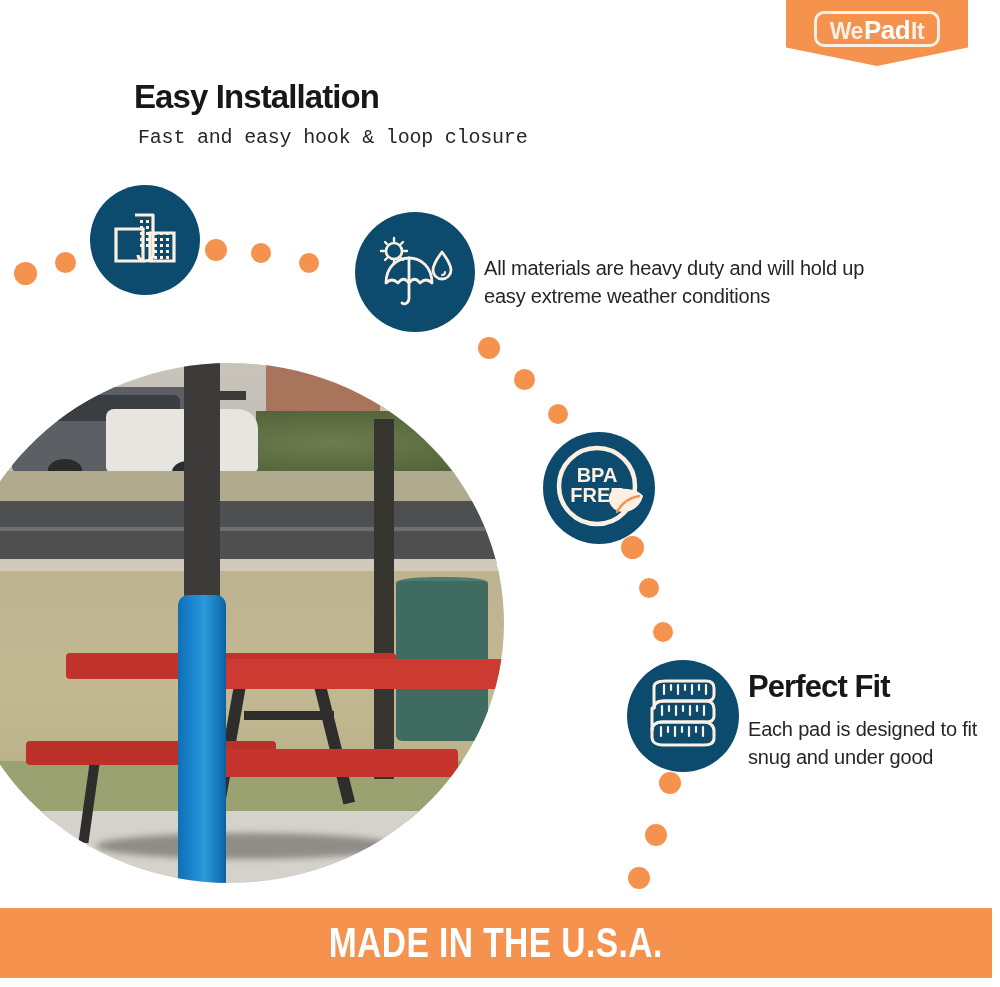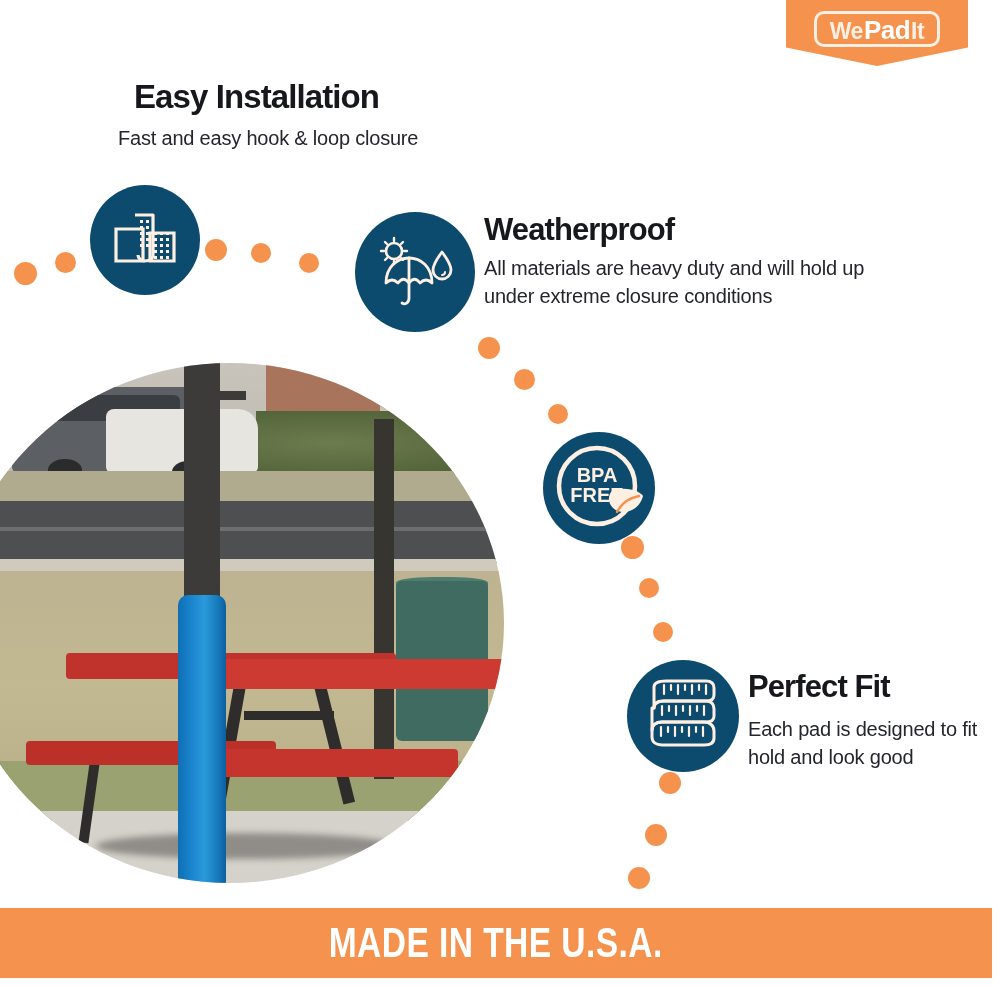--- a/index.html
+++ b/index.html
@@ -69,21 +69,21 @@
   .feature-desc {
     position: absolute;
     font-size: 20px;
     font-weight: 400;
     color: #24262b;
     line-height: 1.42;
     letter-spacing: -0.2px;
   }
 
   #title-easy       { left: 134px; top: 80px;  font-size: 33px; }
-  #desc-easy        { left: 118px; top: 124px; width: 420px; }
+  #desc-easy        { left: 138px; top: 124px; width: 420px; font-family: Liberation Mono, monospace; }
 
   #title-weather    { left: 484px; top: 214px; }
   #desc-weather     { left: 484px; top: 254px; width: 420px; }
 
   #title-phthalate  { left: 672px; top: 437px; }
   #desc-phthalate   { left: 672px; top: 481px; width: 270px; }
 
   #title-fit        { left: 748px; top: 671px; }
   #desc-fit         { left: 748px; top: 715px; width: 232px; }
 
@@ -234,22 +234,21 @@
             <rect x="47" y="45" width="3" height="3"></rect>
             <rect x="53" y="45" width="3" height="3"></rect>
           <rect x="41" y="21" width="3" height="3"></rect>
             <rect x="47" y="21" width="3" height="3"></rect>
             <rect x="53" y="21" width="3" height="3"></rect>
         </g>
       </svg>
     </span>
   </div>
 
-  <div class="feature-title" id="title-weather">Weatherproof</div>
-  <div class="feature-desc" id="desc-weather">All materials are heavy duty and will hold up under extreme closure conditions</div>
+  <div class="feature-desc" id="desc-weather">All materials are heavy duty and will hold up easy extreme weather conditions</div>
 
   <div class="icon-circle" id="circle-weather">
     <span>
       <svg width="78" height="72" viewBox="0 0 78 72" fill="none">
         <circle cx="18" cy="15" r="8" stroke="#FDF0E2" stroke-width="2.6" fill="none"></circle>
         <g stroke="#FDF0E2" stroke-width="2.4" stroke-linecap="round">
           <line x1="18" y1="2" x2="18" y2="5"></line>
           <line x1="18" y1="25" x2="18" y2="28"></line>
           <line x1="5" y1="15" x2="8" y2="15"></line>
           <line x1="28" y1="15" x2="31" y2="15"></line>
@@ -275,21 +274,21 @@
         <path d="M88 56 C78 58 70 64 66 72" stroke="#F5924E" stroke-width="2.4" fill="none" stroke-linecap="round"></path>
       </svg>
       <span style="position:absolute;left:14px;top:26px;width:64px;text-align:center;color:#FDF0E2;font-weight:800;font-size:20px;line-height:0.98;letter-spacing:0px;">
         <span>BPA</span><br>
         <span>FREE</span>
       </span>
     </span>
   </div>
 
   <div class="feature-title" id="title-fit">Perfect Fit</div>
-  <div class="feature-desc" id="desc-fit">Each pad is designed to fit hold and look good</div>
+  <div class="feature-desc" id="desc-fit">Each pad is designed to fit snug and under good</div>
 
   <div class="icon-circle" id="circle-fit">
     <span>
       <svg width="82" height="82" viewBox="0 0 82 82" fill="none">
         <g stroke="#FDF0E2" stroke-width="3" fill="none" stroke-linejoin="round" stroke-linecap="round">
           <path d="M12 12 C12 7 18 6 24 6 H64 C70 6 72 9 72 13 V20 C72 24 69 26 64 26 H22 C16 26 12 28 12 33 V12 Z"></path>
           <path d="M12 33 C12 28 16 26 22 26 H64 C70 26 72 30 72 34 V41 C72 45 69 47 64 47 H20 C14 47 10 50 10 55 V33 Z"></path>
           <path d="M10 55 C10 50 14 47 20 47 H62 C68 47 72 51 72 56 V63 C72 68 68 70 62 70 H20 C14 70 10 67 10 62 V55 Z"></path>
         </g>
         <g stroke="#FDF0E2" stroke-width="2.2" stroke-linecap="round">

